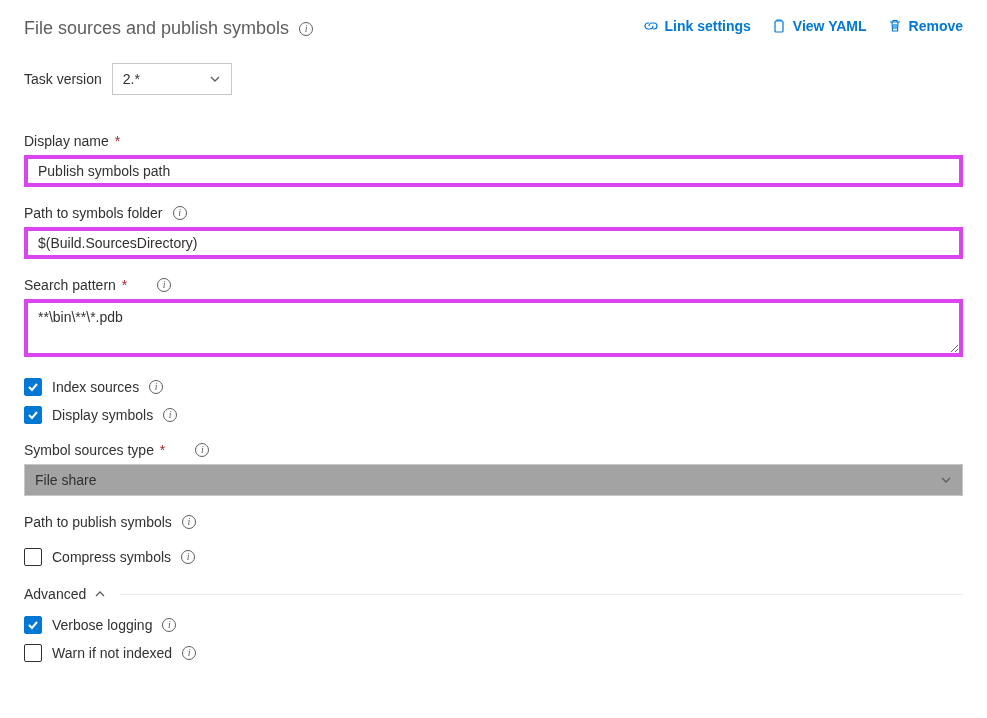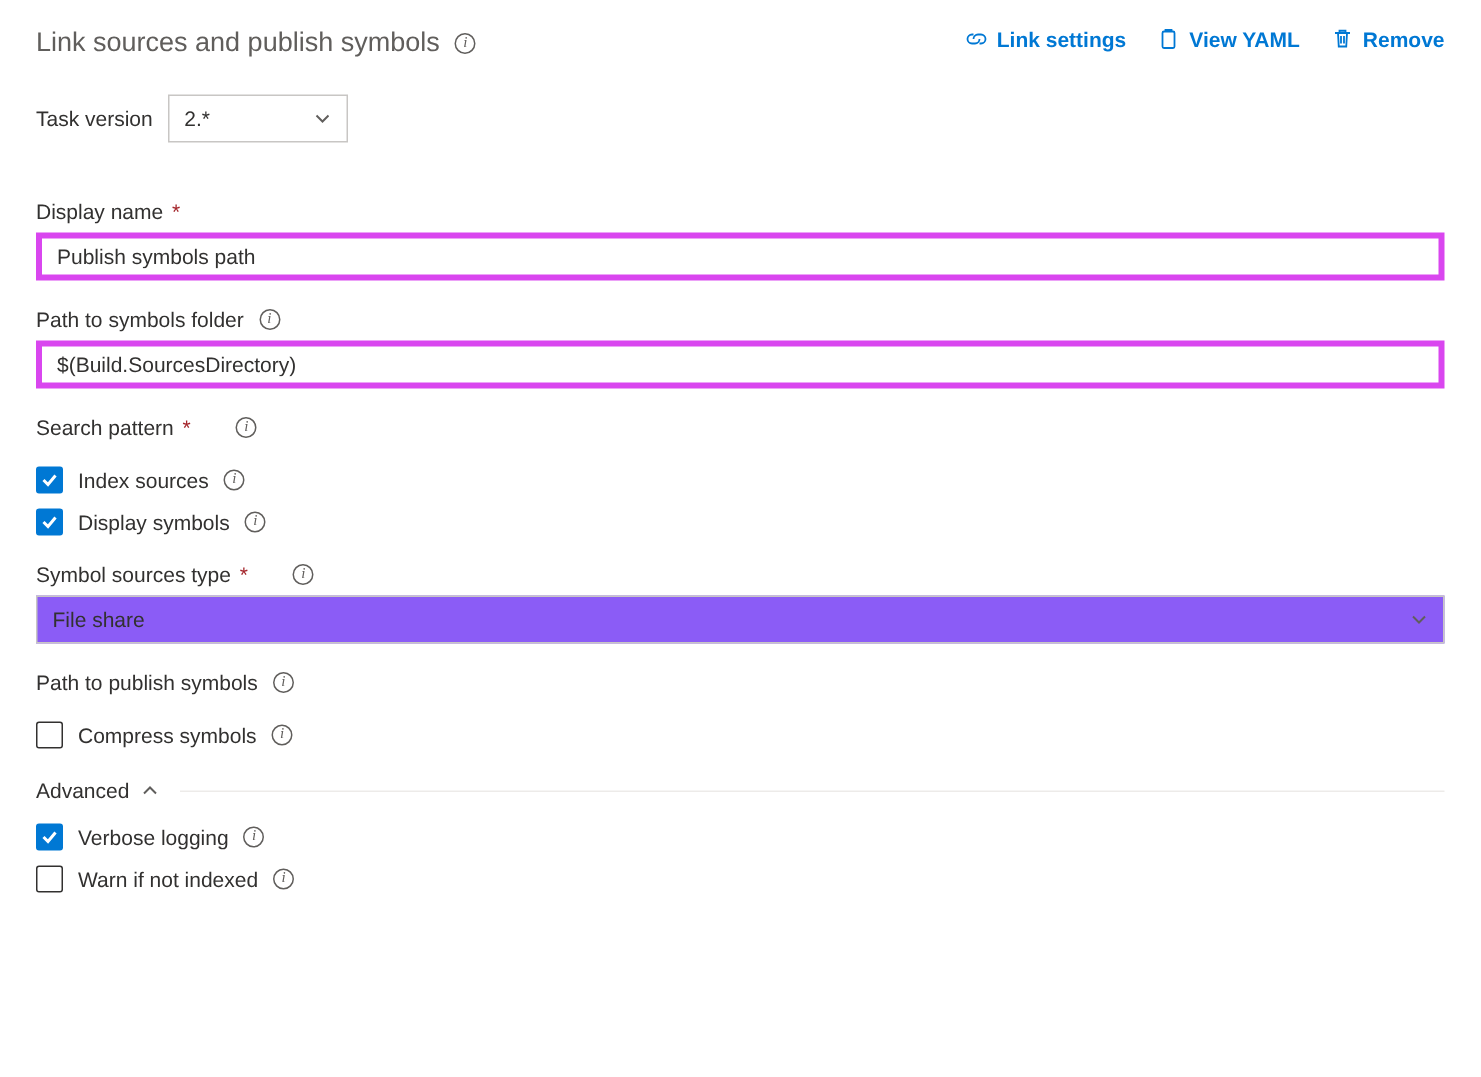--- a/index.html
+++ b/index.html
@@ -108,21 +108,21 @@
   .chk.checked svg { display: block; }
   .chk svg { display: none; }
   .select-wide {
     position: relative;
     width: 100%;
     height: 32px;
     border: 1px solid #c8c6c4;
     display: flex;
     align-items: center;
     padding: 0 10px;
-    background: #8b5cf6;
+    background: #a3a3a3;
     cursor: pointer;
   }
   .select-wide .chev {
     position: absolute;
     right: 10px;
     top: 50%;
     transform: translateY(-50%);
   }
   .section-header {
     display: flex;
@@ -153,21 +153,21 @@
     line-height: 1;
     flex-shrink: 0;
   }
   svg { display: block; }
 </style>
 </head>
 <body>
 
 <div class="header">
   <div class="header-title">
-    <span>Link sources and publish symbols</span>
+    <span>File sources and publish symbols</span>
     <span class="info-icon" style="margin-left:10px">i</span>
   </div>
   <div class="header-actions">
     <span class="header-action">
       <svg width="16" height="16" viewBox="0 0 16 16" fill="none" stroke="#0078d4" stroke-width="1.2">
           <path d="M6 8a3 3 0 0 1 3-3h2a3 3 0 0 1 0 6h-1M10 8a3 3 0 0 1-3 3H5a3 3 0 0 1 0-6h1"></path>
         </svg>
       <span>Link settings</span>
     </span>
     <span class="header-action">
@@ -209,20 +209,21 @@
     <span class="info-icon">i</span>
   </div>
   <input class="text-input" type="text" value="$(Build.SourcesDirectory)" style="">
 </div>
 
 <div class="field-block">
   <div class="form-label">
     <span><span>Search pattern</span><span class="req"> *</span></span>
     <span class="info-icon" style="margin-left:20px">i</span>
   </div>
+  <textarea class="textarea-input" style="">**\bin\**\*.pdb</textarea>
 </div>
 
 <div class="checkbox-row">
   <span class="chk checked">
     <svg width="12" height="12" viewBox="0 0 12 12" fill="none" stroke="#fff" stroke-width="2">
         <path d="M2 6l3 3 5-6"></path>
       </svg>
   </span>
   <span>Index sources</span>
   <span class="info-icon">i</span>

